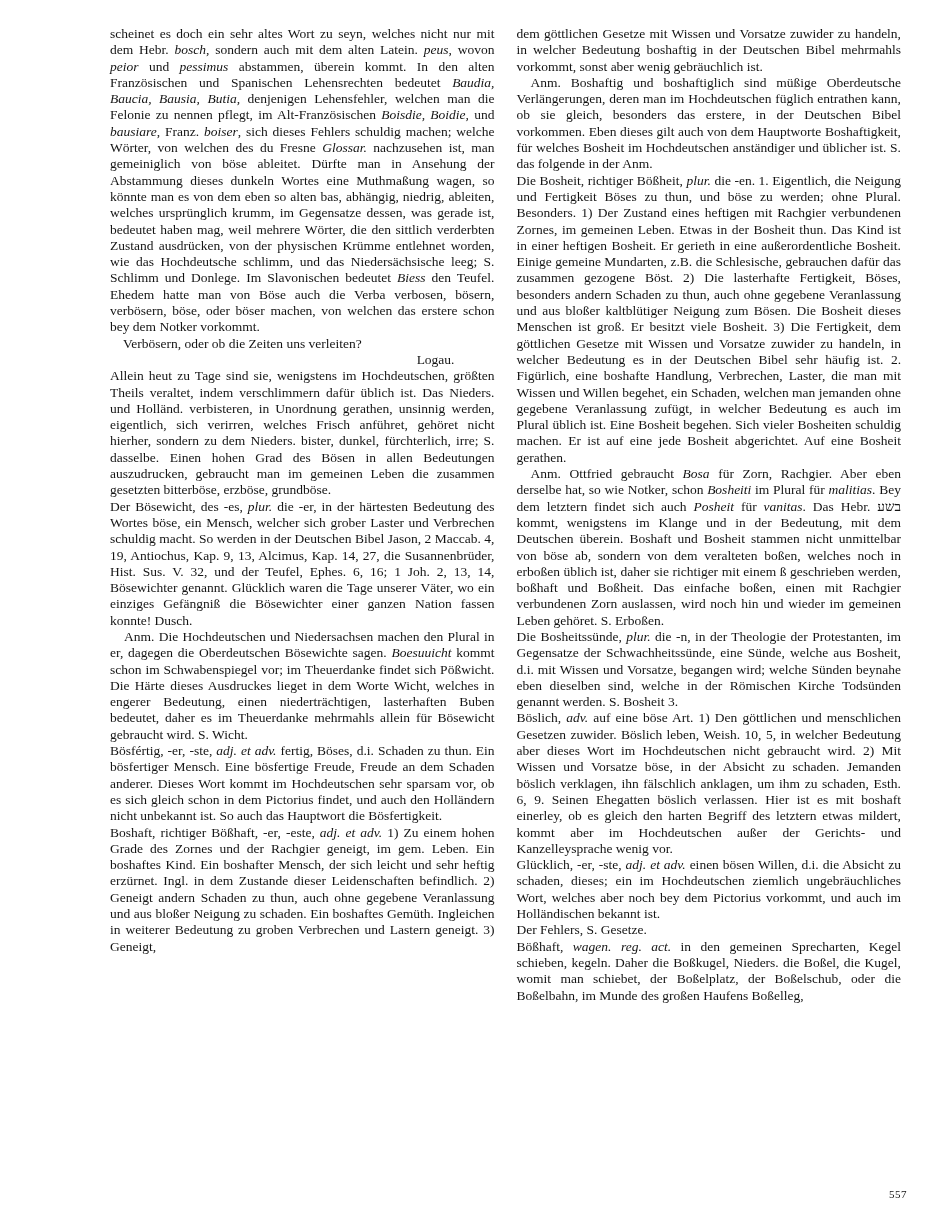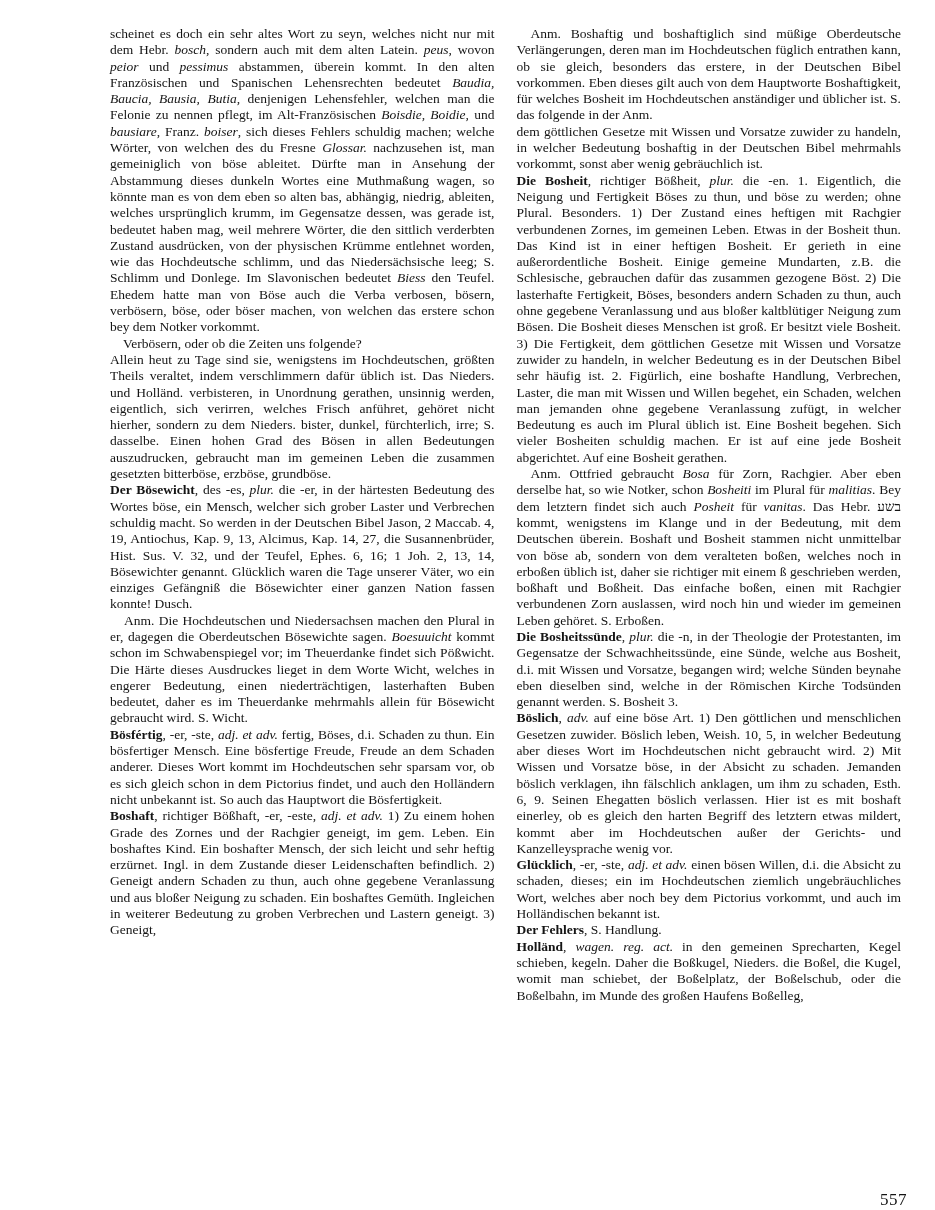--- a/index.html
+++ b/index.html
@@ -26,49 +26,50 @@
     width: 387px;
     font-size: 13.5px;
     line-height: 16.3px;
     text-align: justify;
   }
   p.para { margin: 0; }
   p.note { text-indent: 14px; }
   p.verse { text-align: left; text-indent: 13px; }
   p.attribution { text-align: right; padding-right: 40px; }
   .i { font-style: italic; }
-  .b { font-weight: bold; }
+  .b { font-weight: normal; }
   .page-number {
     position: absolute;
     right: 28px;
-    bottom: 0;
-    font-size: 17px;
+    bottom: 10px;
+    font-size: 11px;
     letter-spacing: 0.5px;
   }
 </style>
 </head>
 <body>
 
 <div class="page">
   <div class="columns">
     <div class="col" id="col-left">
         <p class="para body"><span>scheinet es doch ein sehr altes Wort zu seyn, welches nicht nur mit dem Hebr. </span><span class="i">bosch</span><span>, sondern auch mit dem alten Latein. </span><span class="i">peus</span><span>, wovon </span><span class="i">peior</span><span> und </span><span class="i">pessimus</span><span> abstammen, überein kommt. In den alten Französischen und Spanischen Lehensrechten bedeutet </span><span class="i">Baudia, Baucia, Bausia, Butia,</span><span> denjenigen Lehensfehler, welchen man die Felonie zu nennen pflegt, im Alt-Französischen </span><span class="i">Boisdie, Boidie,</span><span> und </span><span class="i">bausiare</span><span>, Franz. </span><span class="i">boiser</span><span>, sich dieses Fehlers schuldig machen; welche Wörter, von welchen des du Fresne </span><span class="i">Glossar.</span><span> nachzusehen ist, man gemeiniglich von böse ableitet. Dürfte man in Ansehung der Abstammung dieses dunkeln Wortes eine Muthmaßung wagen, so könnte man es von dem eben so alten bas, abhängig, niedrig, ableiten, welches ursprünglich krumm, im Gegensatze dessen, was gerade ist, bedeutet haben mag, weil mehrere Wörter, die den sittlich verderbten Zustand ausdrücken, von der physischen Krümme entlehnet worden, wie das Hochdeutsche schlimm, und das Niedersächsische leeg; S. Schlimm und Donlege. Im Slavonischen bedeutet </span><span class="i">Biess</span><span> den Teufel. Ehedem hatte man von Böse auch die Verba verbosen, bösern, verbösern, böse, oder böser machen, von welchen das erstere schon bey dem Notker vorkommt.</span></p>
-        <p class="para verse"><span>Verbösern, oder ob die Zeiten uns folgende?</span></p>
+        <p class="para verse"><span>Verbösern, oder ob die Zeiten uns verleiten?</span></p>
+        <p class="para attribution"><span>Logau.</span></p>
         <p class="para body"><span>Allein heut zu Tage sind sie, wenigstens im Hochdeutschen, größten Theils veraltet, indem verschlimmern dafür üblich ist. Das Nieders. und Holländ. verbisteren, in Unordnung gerathen, unsinnig werden, eigentlich, sich verirren, welches Frisch anführet, gehöret nicht hierher, sondern zu dem Nieders. bister, dunkel, fürchterlich, irre; S. dasselbe. Einen hohen Grad des Bösen in allen Bedeutungen auszudrucken, gebraucht man im gemeinen Leben die zusammen gesetzten bitterböse, erzböse, grundböse.</span></p>
         <p class="para entry"><span class="b">Der Bösewicht</span><span>, des -es, </span><span class="i">plur.</span><span> die -er, in der härtesten Bedeutung des Wortes böse, ein Mensch, welcher sich grober Laster und Verbrechen schuldig macht. So werden in der Deutschen Bibel Jason, 2 Maccab. 4, 19, Antiochus, Kap. 9, 13, Alcimus, Kap. 14, 27, die Susannenbrüder, Hist. Sus. V. 32, und der Teufel, Ephes. 6, 16; 1 Joh. 2, 13, 14, Bösewichter genannt. Glücklich waren die Tage unserer Väter, wo ein einziges Gefängniß die Bösewichter einer ganzen Nation fassen konnte! Dusch.</span></p>
         <p class="para note"><span>Anm. Die Hochdeutschen und Niedersachsen machen den Plural in er, dagegen die Oberdeutschen Bösewichte sagen. </span><span class="i">Boesuuicht</span><span> kommt schon im Schwabenspiegel vor; im Theuerdanke findet sich Pößwicht. Die Härte dieses Ausdruckes lieget in dem Worte Wicht, welches in engerer Bedeutung, einen niederträchtigen, lasterhaften Buben bedeutet, daher es im Theuerdanke mehrmahls allein für Bösewicht gebraucht wird. S. Wicht.</span></p>
         <p class="para entry"><span class="b">Bösfértig</span><span>, -er, -ste, </span><span class="i">adj. et adv.</span><span> fertig, Böses, d.i. Schaden zu thun. Ein bösfertiger Mensch. Eine bösfertige Freude, Freude an dem Schaden anderer. Dieses Wort kommt im Hochdeutschen sehr sparsam vor, ob es sich gleich schon in dem Pictorius findet, und auch den Holländern nicht unbekannt ist. So auch das Hauptwort die Bösfertigkeit.</span></p>
         <p class="para entry"><span class="b">Boshaft</span><span>, richtiger Bößhaft, -er, -este, </span><span class="i">adj. et adv.</span><span> 1) Zu einem hohen Grade des Zornes und der Rachgier geneigt, im gem. Leben. Ein boshaftes Kind. Ein boshafter Mensch, der sich leicht und sehr heftig erzürnet. Ingl. in dem Zustande dieser Leidenschaften befindlich. 2) Geneigt andern Schaden zu thun, auch ohne gegebene Veranlassung und aus bloßer Neigung zu schaden. Ein boshaftes Gemüth. Ingleichen in weiterer Bedeutung zu groben Verbrechen und Lastern geneigt. 3) Geneigt,</span></p>
       </div>
     <div class="col" id="col-right">
+        <p class="para body"><span>dem göttlichen Gesetze mit Wissen und Vorsatze zuwider zu handeln, in welcher Bedeutung boshaftig in der Deutschen Bibel mehrmahls vorkommt, sonst aber wenig gebräuchlich ist.</span></p>
         <p class="para note"><span>Anm. Boshaftig und boshaftiglich sind müßige Oberdeutsche Verlängerungen, deren man im Hochdeutschen füglich entrathen kann, ob sie gleich, besonders das erstere, in der Deutschen Bibel vorkommen. Eben dieses gilt auch von dem Hauptworte Boshaftigkeit, für welches Bosheit im Hochdeutschen anständiger und üblicher ist. S. das folgende in der Anm.</span></p>
-        <p class="para body"><span>dem göttlichen Gesetze mit Wissen und Vorsatze zuwider zu handeln, in welcher Bedeutung boshaftig in der Deutschen Bibel mehrmahls vorkommt, sonst aber wenig gebräuchlich ist.</span></p>
         <p class="para entry"><span class="b">Die Bosheit</span><span>, richtiger Bößheit, </span><span class="i">plur.</span><span> die -en. 1. Eigentlich, die Neigung und Fertigkeit Böses zu thun, und böse zu werden; ohne Plural. Besonders. 1) Der Zustand eines heftigen mit Rachgier verbundenen Zornes, im gemeinen Leben. Etwas in der Bosheit thun. Das Kind ist in einer heftigen Bosheit. Er gerieth in eine außerordentliche Bosheit. Einige gemeine Mundarten, z.B. die Schlesische, gebrauchen dafür das zusammen gezogene Böst. 2) Die lasterhafte Fertigkeit, Böses, besonders andern Schaden zu thun, auch ohne gegebene Veranlassung und aus bloßer kaltblütiger Neigung zum Bösen. Die Bosheit dieses Menschen ist groß. Er besitzt viele Bosheit. 3) Die Fertigkeit, dem göttlichen Gesetze mit Wissen und Vorsatze zuwider zu handeln, in welcher Bedeutung es in der Deutschen Bibel sehr häufig ist. 2. Figürlich, eine boshafte Handlung, Verbrechen, Laster, die man mit Wissen und Willen begehet, ein Schaden, welchen man jemanden ohne gegebene Veranlassung zufügt, in welcher Bedeutung es auch im Plural üblich ist. Eine Bosheit begehen. Sich vieler Bosheiten schuldig machen. Er ist auf eine jede Bosheit abgerichtet. Auf eine Bosheit gerathen.</span></p>
         <p class="para note"><span>Anm. Ottfried gebraucht </span><span class="i">Bosa</span><span> für Zorn, Rachgier. Aber eben derselbe hat, so wie Notker, schon </span><span class="i">Bosheiti</span><span> im Plural für </span><span class="i">malitias</span><span>. Bey dem letztern findet sich auch </span><span class="i">Posheit</span><span> für </span><span class="i">vanitas</span><span>. Das Hebr. </span><span>בשע</span><span> kommt, wenigstens im Klange und in der Bedeutung, mit dem Deutschen überein. Boshaft und Bosheit stammen nicht unmittelbar von böse ab, sondern von dem veralteten boßen, welches noch in erboßen üblich ist, daher sie richtiger mit einem ß geschrieben werden, boßhaft und Boßheit. Das einfache boßen, einen mit Rachgier verbundenen Zorn auslassen, wird noch hin und wieder im gemeinen Leben gehöret. S. Erboßen.</span></p>
         <p class="para entry"><span class="b">Die Bosheitssünde</span><span>, </span><span class="i">plur.</span><span> die -n, in der Theologie der Protestanten, im Gegensatze der Schwachheitssünde, eine Sünde, welche aus Bosheit, d.i. mit Wissen und Vorsatze, begangen wird; welche Sünden beynahe eben dieselben sind, welche in der Römischen Kirche Todsünden genannt werden. S. Bosheit 3.</span></p>
         <p class="para entry"><span class="b">Böslich</span><span>, </span><span class="i">adv.</span><span> auf eine böse Art. 1) Den göttlichen und menschlichen Gesetzen zuwider. Böslich leben, Weish. 10, 5, in welcher Bedeutung aber dieses Wort im Hochdeutschen nicht gebraucht wird. 2) Mit Wissen und Vorsatze böse, in der Absicht zu schaden. Jemanden böslich verklagen, ihn fälschlich anklagen, um ihm zu schaden, Esth. 6, 9. Seinen Ehegatten böslich verlassen. Hier ist es mit boshaft einerley, ob es gleich den harten Begriff des letztern etwas mildert, kommt aber im Hochdeutschen außer der Gerichts- und Kanzelleysprache wenig vor.</span></p>
         <p class="para entry"><span class="b">Glücklich</span><span>, -er, -ste, </span><span class="i">adj. et adv.</span><span> einen bösen Willen, d.i. die Absicht zu schaden, dieses; ein im Hochdeutschen ziemlich ungebräuchliches Wort, welches aber noch bey dem Pictorius vorkommt, und auch im Holländischen bekannt ist.</span></p>
-        <p class="para entry"><span class="b">Der Fehlers</span><span>, S. Handlung.</span></p>
-        <p class="para entry"><span class="b">Holländ</span><span>, </span><span class="i">wagen. reg. act.</span><span> in den gemeinen Sprecharten, Kegel schieben, kegeln. Daher die Boßkugel, Nieders. die Boßel, die Kugel, womit man schiebet, der Boßelplatz, der Boßelschub, oder die Boßelbahn, im Munde des großen Haufens Boßelleg,</span></p>
+        <p class="para entry"><span class="b">Der Fehlers</span><span>, S. Gesetze.</span></p>
+        <p class="para entry"><span class="b">Bößhaft</span><span>, </span><span class="i">wagen. reg. act.</span><span> in den gemeinen Sprecharten, Kegel schieben, kegeln. Daher die Boßkugel, Nieders. die Boßel, die Kugel, womit man schiebet, der Boßelplatz, der Boßelschub, oder die Boßelbahn, im Munde des großen Haufens Boßelleg,</span></p>
       </div>
   </div>
   <div class="page-number">557</div>
 </div>
 
 </body></html>

